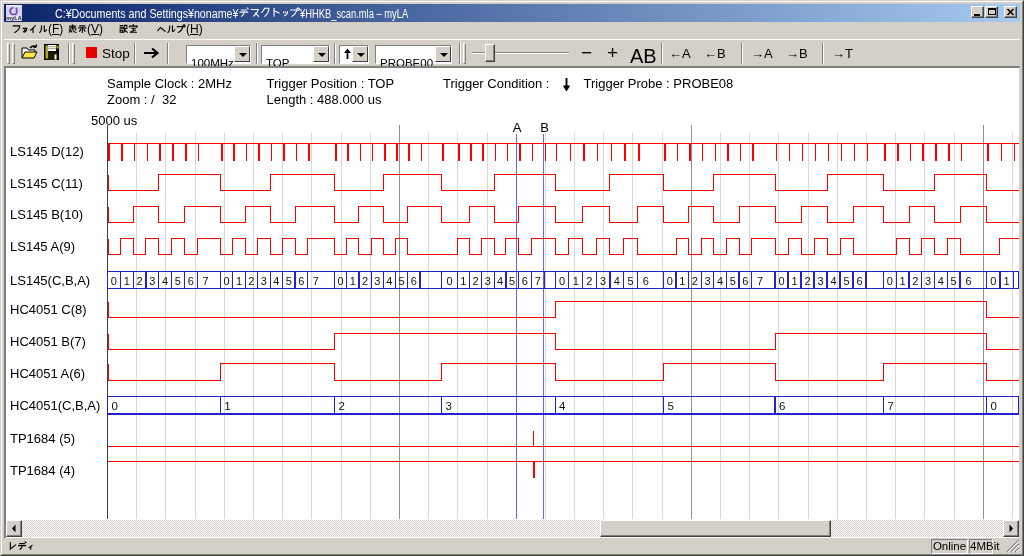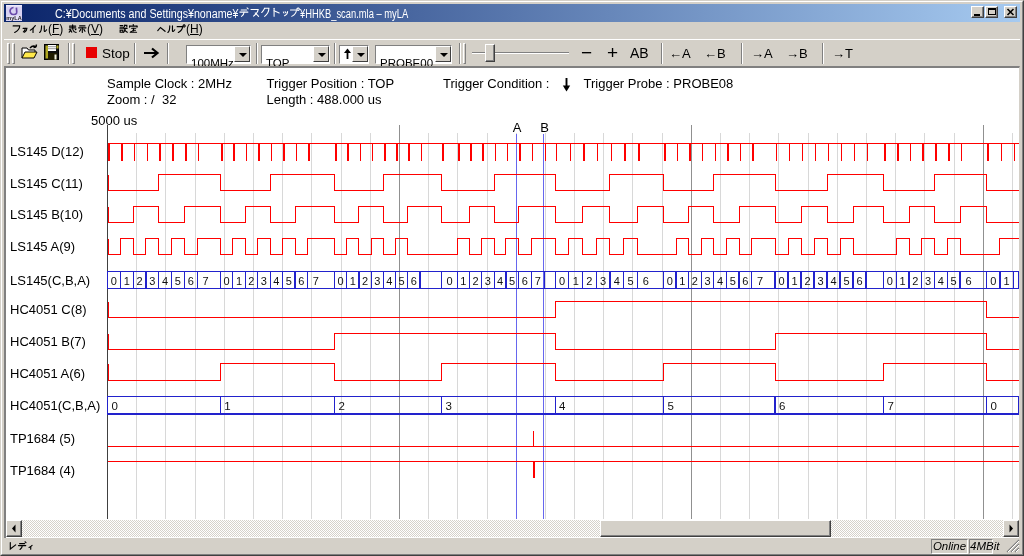--- a/index.html
+++ b/index.html
@@ -36,21 +36,21 @@
 .sbar { position:absolute; left:6px; top:520px; width:1013px; height:17px; background:#ece9e2;
   background:repeating-conic-gradient(#fff 0% 25%, #d6d2ca 0% 50%) 0 0/2px 2px; }
 .sbtn { position:absolute; width:16px; height:17px; background:#d4d0c8;
   border-top:1px solid #fff; border-left:1px solid #fff;
   border-right:1px solid #404040; border-bottom:1px solid #404040;
   box-shadow:inset -1px -1px 0 #808080; }
 .thumb { position:absolute; left:594px; top:0; width:231px; height:17px; background:#d4d0c8;
   border-top:1px solid #fff; border-left:1px solid #fff;
   border-right:1px solid #404040; border-bottom:1px solid #404040;
   box-shadow:inset -1px -1px 0 #808080; }
-.status { position:absolute; left:2px; top:538px; width:1020px; height:16px; font-size:13px;font-style:italic; }
+.status { position:absolute; left:2px; top:538px; width:1020px; height:16px; font-size:13px; }
 .spanel { position:absolute; top:1px; height:15px;
   border-top:1px solid #808080; border-left:1px solid #808080;
   border-bottom:1px solid #fff; border-right:1px solid #fff; font-size:11.5px; text-align:center; }
 svg text { white-space:pre; }
 </style></head>
 <body>
 <div class="win"></div>
 <div class="win2"></div>
 <div class="titlebar">
  <svg width="16" height="16" style="position:absolute;left:2px;top:1px">
@@ -222,21 +222,21 @@
  <div class="combo" style="left:371px;width:77px">
       <span class="cv">PROBE00</span>
       <span class="cbtn"></span>
     </div>
  <div class="tsep" style="left:455px"></div>
     <div class="grip" style="left:459px"></div>
  <div style="position:absolute;left:468px;top:12px;width:97px;height:2px;border-top:1px solid #808080;border-bottom:1px solid #fff"></div>
  <div style="position:absolute;left:481px;top:4px;width:10px;height:18px;background:#d4d0c8;border-top:1px solid #fff;border-left:1px solid #fff;border-right:1px solid #404040;border-bottom:1px solid #404040;box-shadow:inset -1px -1px 0 #808080"></div>
  <div class="tbtext" style="left:577px;top:2px;font-size:19px">−</div>
  <div class="tbtext" style="left:603px;top:2px;font-size:19px">+</div>
- <div class="tbtext" style="left:626px;top:5px;font-size:14px">AB</div>
+ <div class="tbtext" style="left:626px;top:5px;font-size:20px">AB</div>
  <div class="tsep" style="left:657px"></div>
  <div class="tbtext" style="left:665px;top:6px">←A</div>
  <div class="tbtext" style="left:700px;top:6px">←B</div>
  <div class="tsep" style="left:737px"></div>
  <div class="tbtext" style="left:747px;top:6px">→A</div>
  <div class="tbtext" style="left:782px;top:6px">→B</div>
  <div class="tsep" style="left:818px"></div>
  <div class="tbtext" style="left:828px;top:6px">→T</div>
 </div>
 <div class="client"></div>

